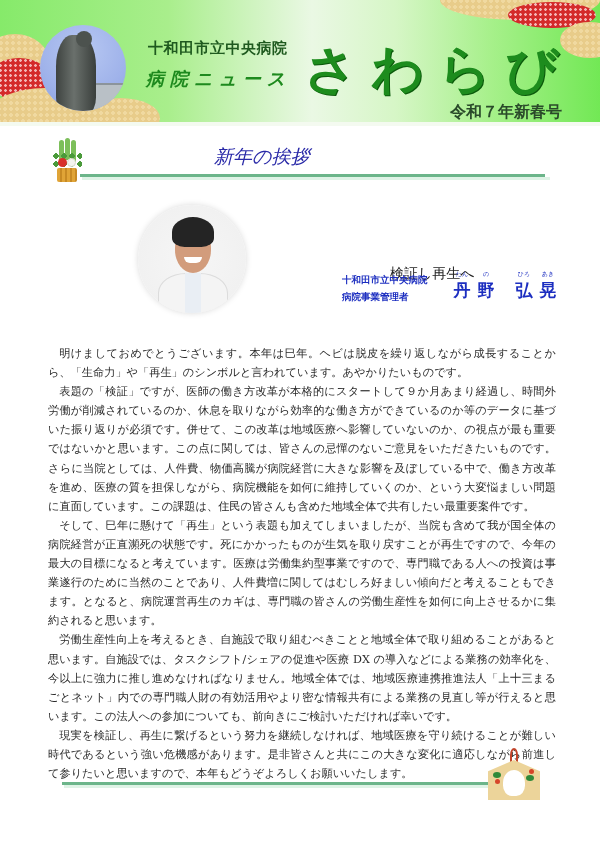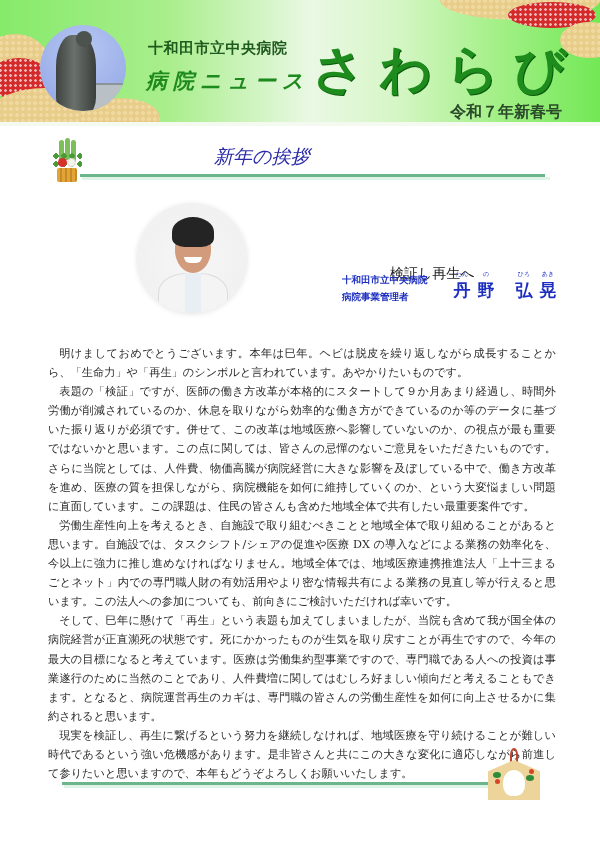--- a/index.html
+++ b/index.html
@@ -31,24 +31,24 @@
     border-radius: 40% 40% 20% 20%;
   }
   .statue-head { position: absolute; left: 36px; top: 6px; width: 16px; height: 16px; border-radius: 50%; background: #4c524e; }
   .statue-building { position: absolute; left: 48px; top: 58px; width: 40px; height: 30px; background: #b9c0c6; border-top: 2px solid #8c949b; }
   .hospital-name {
     position: absolute; left: 148px; top: 39px; font-family: "DejaVu Sans", sans-serif;
     font-size: 15px; font-weight: bold; color: #1f5a1f; letter-spacing: 0.5px;
   }
   .newsletter-label {
     position: absolute; left: 146px; top: 67px; font-family: "DejaVu Serif", serif;
-    font-size: 21px; font-weight: bold; color: #1e8a1e; letter-spacing: 6px; font-style: italic;
+    font-size: 18px; font-weight: bold; color: #1e8a1e; letter-spacing: 6px; font-style: italic;
   }
   .sawarabi-title {
-    position: absolute; left: 312px; top: 35px; font-family: "DejaVu Serif", serif;
+    position: absolute; left: 304px; top: 35px; font-family: "DejaVu Serif", serif;
     font-size: 52px; font-weight: bold; color: #1d8c1d; letter-spacing: 14px;
     text-shadow: 1px 1px 0 #0b5a0b;
   }
   .issue-label {
     position: absolute; left: 450px; top: 102px; font-family: "DejaVu Sans", sans-serif;
     font-size: 16px; font-weight: bold; color: #2a4a2a;
   }
 
   
   .section-head { position: absolute; left: 52px; top: 138px; width: 520px; height: 50px; }
@@ -182,22 +182,22 @@
   </div>
   <div class="name-char">
     <span class="ruby">あき</span>
     <span>晃</span>
   </div>
 </div>
 
 <div class="article-body">
   <p>明けましておめでとうございます。本年は巳年。ヘビは脱皮を繰り返しながら成長することから、「生命力」や「再生」のシンボルと言われています。あやかりたいものです。</p>
   <p>表題の「検証」ですが、医師の働き方改革が本格的にスタートして９か月あまり経過し、時間外労働が削減されているのか、休息を取りながら効率的な働き方ができているのか等のデータに基づいた振り返りが必須です。併せて、この改革は地域医療へ影響していないのか、の視点が最も重要ではないかと思います。この点に関しては、皆さんの忌憚のないご意見をいただきたいものです。さらに当院としては、人件費、物価高騰が病院経営に大きな影響を及ぼしている中で、働き方改革を進め、医療の質を担保しながら、病院機能を如何に維持していくのか、という大変悩ましい問題に直面しています。この課題は、住民の皆さんも含めた地域全体で共有したい最重要案件です。</p>
+  <p>そして、巳年に懸けて「再生」という表題も加えてしまいましたが、当院も含めて我が国全体の病院経営が正直瀕死の状態です。死にかかったものが生気を取り戻すことが再生ですので、今年の最大の目標になると考えています。医療は労働集約型事業ですので、専門職である人への投資は事業遂行のために当然のことであり、人件費増に関してはむしろ好ましい傾向だと考えることもできます。となると、病院運営再生のカギは、専門職の皆さんの労働生産性を如何に向上させるかに集約されると思います。</p>
   <p>労働生産性向上を考えるとき、自施設で取り組むべきことと地域全体で取り組めることがあると思います。自施設では、タスクシフト/シェアの促進や医療 DX の導入などによる業務の効率化を、今以上に強力に推し進めなければなりません。地域全体では、地域医療連携推進法人「上十三まるごとネット」内での専門職人財の有効活用やより密な情報共有による業務の見直し等が行えると思います。この法人への参加についても、前向きにご検討いただければ幸いです。</p>
-  <p>そして、巳年に懸けて「再生」という表題も加えてしまいましたが、当院も含めて我が国全体の病院経営が正直瀕死の状態です。死にかかったものが生気を取り戻すことが再生ですので、今年の最大の目標になると考えています。医療は労働集約型事業ですので、専門職である人への投資は事業遂行のために当然のことであり、人件費増に関してはむしろ好ましい傾向だと考えることもできます。となると、病院運営再生のカギは、専門職の皆さんの労働生産性を如何に向上させるかに集約されると思います。</p>
   <p>現実を検証し、再生に繋げるという努力を継続しなければ、地域医療を守り続けることが難しい時代であるという強い危機感があります。是非皆さんと共にこの大きな変化に適応しながら前進して参りたいと思いますので、本年もどうぞよろしくお願いいたします。</p>
 </div>
 
 <div class="footer-rule"></div>
 <div class="footer-rule-shadow"></div>
 <div class="ema">
   <div class="ema-string"></div>
   <div class="ema-board"></div>
   <div class="ema-snake"></div>
   <div class="ema-pine-l"></div>

